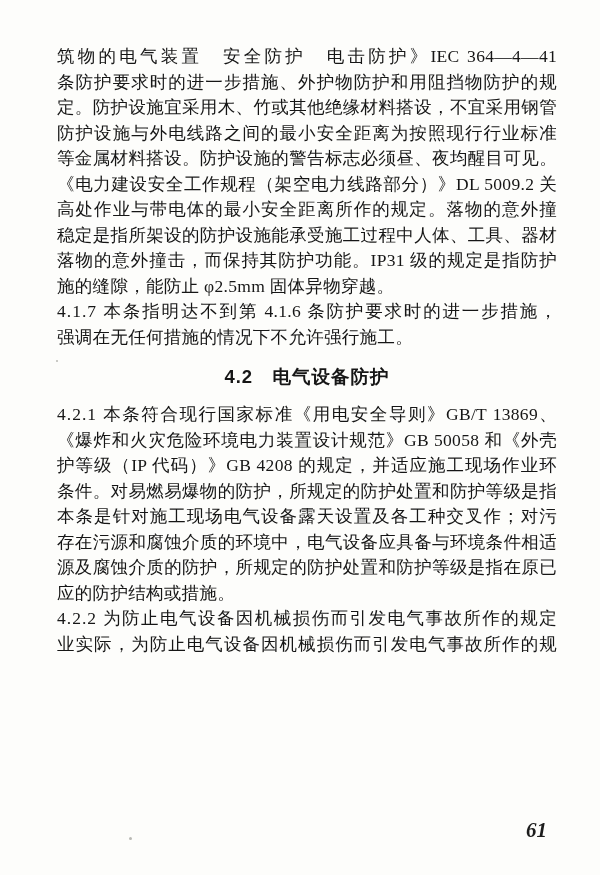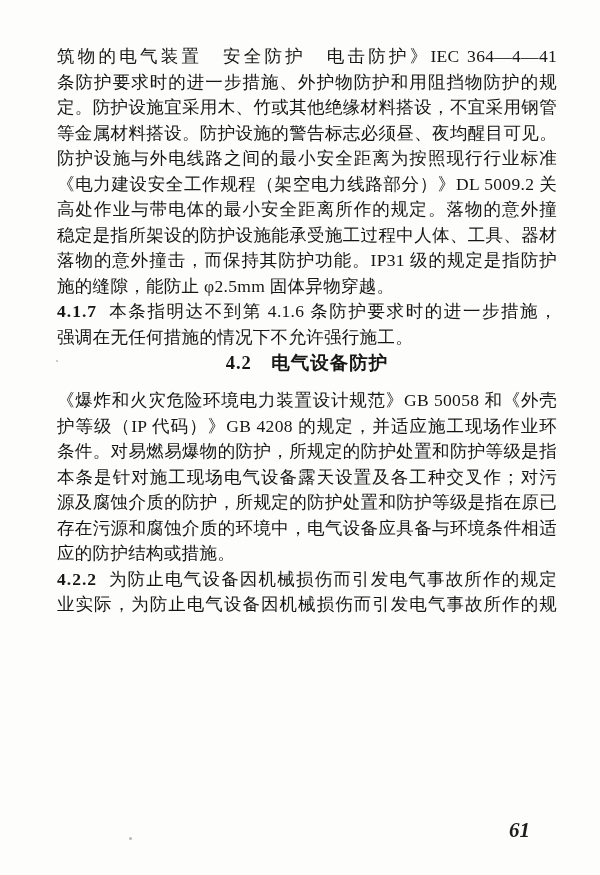--- a/index.html
+++ b/index.html
@@ -33,38 +33,39 @@
     text-align-last: justify;
     text-justify: inter-character;
     white-space: normal;
     overflow: hidden;
   }
   .line.no-just {
     text-align: right;
     text-align-last: left;
   }
   .clause-num {
-    font-weight: 700;
-    margin-right: 11px;
+    font-weight: 400;
+    margin-right: 5px;
     letter-spacing: 1px;
   }
   .heading {
-    font-family: Liberation Serif, serif;
+    font-family: Liberation Sans, sans-serif;
     font-weight: 700;
     font-size: 18.5px;
     line-height: 26px;
     text-align: center;
     text-align-last: center;
+    margin-top: 14px;
     margin-bottom: 12px;
     letter-spacing: 1px;
   }
   .page-number {
     position: absolute;
     top: 818px;
-    right: 70px;
+    right: 53px;
     font-family: "Liberation Serif", "DejaVu Serif", serif;
     font-style: italic;
     font-weight: 600;
     font-size: 21px;
     color: #1c1c1c;
   }
   .speck {
     position: absolute;
     background: #b9b9b4;
     border-radius: 50%;
@@ -74,40 +75,41 @@
 </style>
 </head>
 <body>
 
 <div class="page" style="background: rgb(253, 253, 251); color: rgb(22, 22, 22);">
   <div class="doc-body">
       <div class="para">
         <div class="line">筑物的电气装置　安全防护　电击防护》IEC 364—4—41（1992）</div>
         <div class="line">条防护要求时的进一步措施、外护物防护和用阻挡物防护的规</div>
         <div class="line">定。防护设施宜采用木、竹或其他绝缘材料搭设，不宜采用钢管</div>
+        <div class="line">防护设施与外电线路之间的最小安全距离为按照现行行业标准</div>
         <div class="line">等金属材料搭设。防护设施的警告标志必须昼、夜均醒目可见。</div>
-        <div class="line">防护设施与外电线路之间的最小安全距离为按照现行行业标准</div>
         <div class="line">《电力建设安全工作规程（架空电力线路部分）》DL 5009.2 关于</div>
         <div class="line">高处作业与带电体的最小安全距离所作的规定。落物的意外撞击、</div>
         <div class="line">稳定是指所架设的防护设施能承受施工过程中人体、工具、器材</div>
         <div class="line">落物的意外撞击，而保持其防护功能。IP31 级的规定是指防护设</div>
         <div class="line no-just">施的缝隙，能防止 φ2.5mm 固体异物穿越。</div>
       </div>
       <div class="para">
         <div class="line"><span class="clause-num">4.1.7</span><span>本条指明达不到第 4.1.6 条防护要求时的进一步措施，</span></div>
         <div class="line no-just">强调在无任何措施的情况下不允许强行施工。</div>
       </div>
       <div class="heading">4.2　电气设备防护</div>
       <div class="para">
+        <div class="line"><span class="clause-num">4.2.1</span><span>本条符合现行国家标准《用电安全导则》GB/T 13869、</span></div>
         <div class="line">《爆炸和火灾危险环境电力装置设计规范》GB 50058 和《外壳防</div>
         <div class="line">护等级（IP 代码）》GB 4208 的规定，并适应施工现场作业环境</div>
         <div class="line">条件。对易燃易爆物的防护，所规定的防护处置和防护等级是指</div>
         <div class="line">本条是针对施工现场电气设备露天设置及各工种交叉作；对污</div>
+        <div class="line">存在污源和腐蚀介质的环境中，电气设备应具备与环境条件相适</div>
         <div class="line">源及腐蚀介质的防护，所规定的防护处置和防护等级是指在原已</div>
-        <div class="line">存在污源和腐蚀介质的环境中，电气设备应具备与环境条件相适</div>
         <div class="line no-just">应的防护结构或措施。</div>
       </div>
       <div class="para">
         <div class="line"><span class="clause-num">4.2.2</span><span>为防止电气设备因机械损伤而引发电气事故所作的规定</span></div>
         <div class="line">业实际，为防止电气设备因机械损伤而引发电气事故所作的规定。</div>
       </div>
     </div>
   <div class="page-number">61</div>
   <div class="speck speck-1"></div>
   <div class="speck speck-2"></div>

